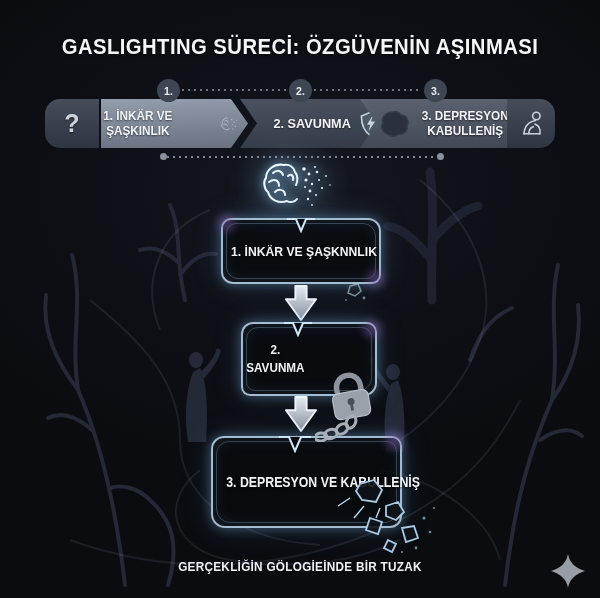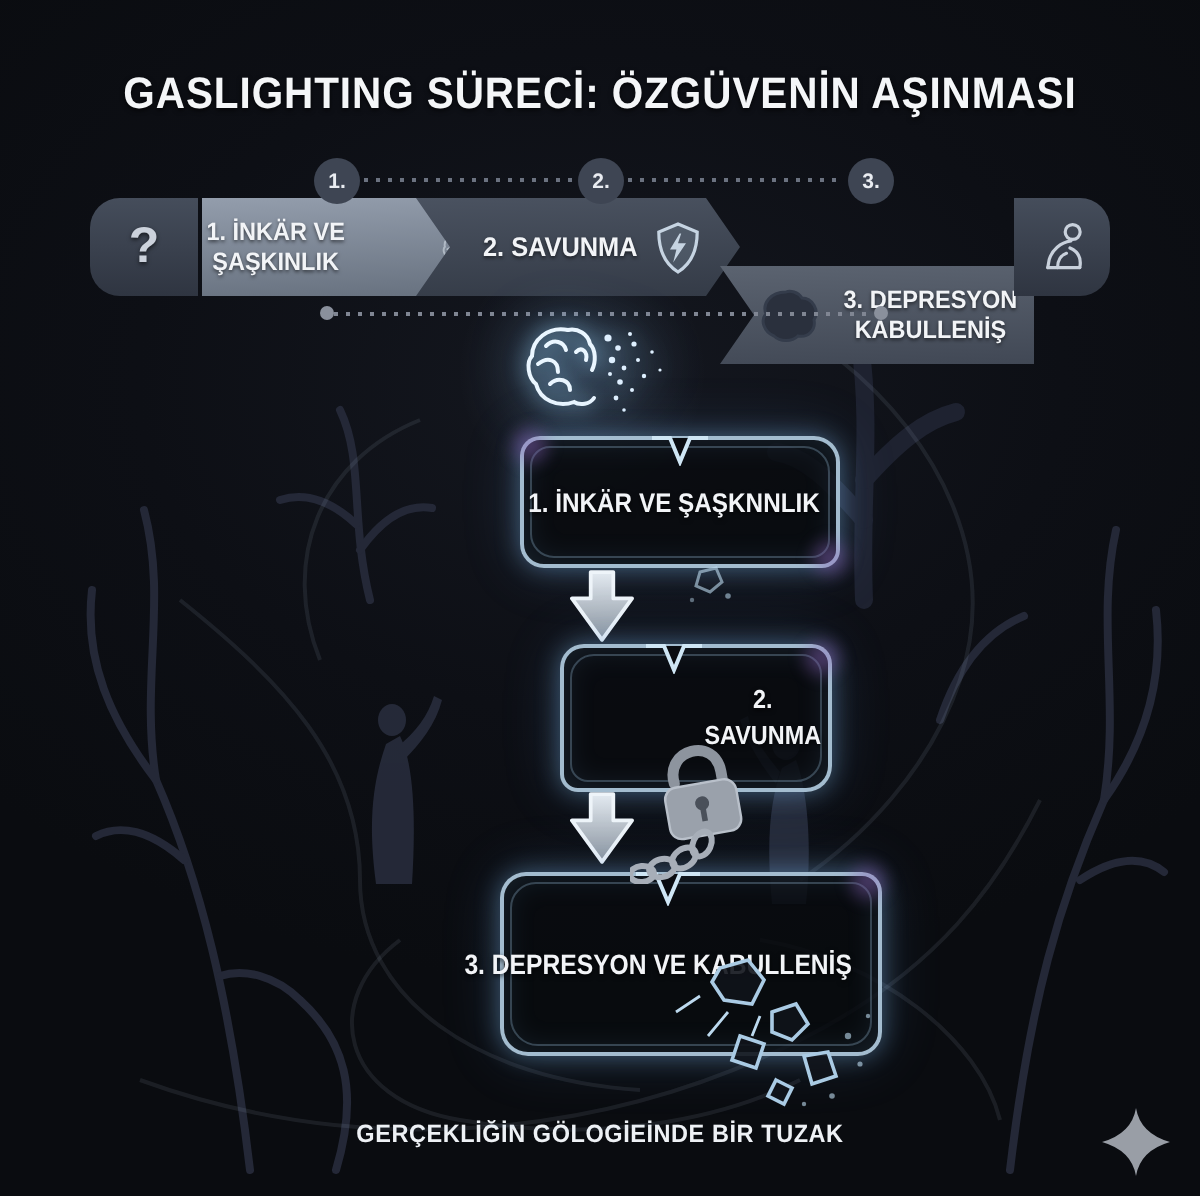--- a/index.html
+++ b/index.html
@@ -32,37 +32,37 @@
   }
   .bar-seg{
     top:99px;height:49px;display:flex;align-items:center;justify-content:center;
     gap:6px;z-index:2;
   }
   .seg1{background:linear-gradient(178deg,#939dac,#67717f);}
   .seg2{background:linear-gradient(178deg,#4a5260,#343b47);}
   .seg3{background:linear-gradient(178deg,#5b63​70,#414855);background:linear-gradient(178deg,#5b6370,#414855);}
   .clip-tip{clip-path:polygon(0 0,calc(100% - 17px) 0,100% 50%,calc(100% - 17px) 100%,0 100%);}
   .clip-both{clip-path:polygon(0 0,calc(100% - 17px) 0,100% 50%,calc(100% - 17px) 100%,0 100%,17px 50%);}
-  .clip-notch{clip-path:polygon(0 0,100% 0,100% 100%,0 100%,17px 50%);margin-top:34px;}
+  .clip-notch{clip-path:polygon(0 0,100% 0,100% 100%,0 100%,17px 50%);}
   .seg-label{font-size:12.5px;font-weight:700;line-height:1.18;text-align:center;
     transform:scaleX(.94);text-shadow:0 1px 2px rgba(0,0,0,.55);white-space:nowrap;}
   .seg-label-lg{font-size:13.5px;}
   .help-glyph{font-size:25px;font-weight:700;color:#ccd2dc;text-shadow:0 1px 2px rgba(0,0,0,.6);}
   .subline{
     top:156px;height:2px;z-index:2;
     background-image:repeating-linear-gradient(90deg,#80869​3 0 2px,transparent 2px 6px);
     background-image:repeating-linear-gradient(90deg,#808693 0 2px,transparent 2px 6px);
   }
   .subline-dot{width:7px;height:7px;border-radius:50%;background:#8a909c;top:153px;z-index:2;}
   
   .ice-box{
     background:rgba(9,11,15,.82);
     border:2px solid rgba(190,220,242,.85);
     box-shadow:0 0 12px rgba(120,175,225,.45),0 0 30px rgba(100,150,210,.20),inset 0 0 16px rgba(120,170,220,.16);
-    z-index:5;display:flex;flex-direction:column;align-items:flex-end;justify-content:center;margin-left:39px;
+    z-index:5;display:flex;flex-direction:column;align-items:flex-start;justify-content:center;
   }
   .ice-box::after{
     content:"";position:absolute;inset:3px;border:1px solid rgba(160,200,230,.28);
     border-radius:inherit;pointer-events:none;
   }
   .box-label{font-weight:700;text-align:center;transform:scaleX(.9);
     text-shadow:0 1px 3px rgba(0,0,0,.8);white-space:nowrap;z-index:6;}
   .crack{position:absolute;top:-3px;left:50%;transform:translateX(-50%);z-index:7;}
   .corner-glow{position:absolute;width:26px;height:26px;border-radius:50%;
     background:radial-gradient(circle,rgba(138,95,186,.55),rgba(138,95,186,0) 70%);
@@ -152,21 +152,21 @@
         <circle cx="19" cy="6" r="1.3"></circle>
           <circle cx="23" cy="10" r="1.1"></circle>
           <circle cx="20" cy="14" r="1.2"></circle>
         <circle cx="25" cy="17" r="1"></circle>
           <circle cx="21" cy="21" r="1"></circle>
           <circle cx="27" cy="7" r=".9"></circle>
       </g>
     </svg>
   </div>
 
-  <div class="abs bar-seg seg2 clip-both" style="left:208px;width:150px;padding-left:12px;align-items:center;">
+  <div class="abs bar-seg seg2 clip-both" style="left:240px;width:150px;padding-left:12px;align-items:center;">
     <div class="seg-label seg-label-lg">2. SAVUNMA</div>
     <svg width="24" height="28" viewBox="0 0 30 34">
       <path d="M15 2 L27 7 C27 18 23 27 15 32 C7 27 3 18 3 7 Z" stroke="#c6d4e2" stroke-width="2" fill="rgba(180,205,230,.14)"></path>
       <path d="M16 8 L10 18 H14 L12 26 L20 14 H15 L17 8 Z" fill="#c6d4e2"></path>
     </svg>
   </div>
 
   <div class="abs bar-seg seg3 clip-notch" style="left:360px;width:143px;padding-left:14px;">
     <svg width="34" height="30" viewBox="0 0 34 30">
       <path d="M14 3 C6 3 2 9 4 14 C1 17 3 23 8 25 C11 28 17 28 20 25 C25 26 29 22 28 17 C31 12 27 6 22 6 C20 3 16 2 14 3 Z" fill="#2a303d" stroke="#343c4b" stroke-width="1.5"></path>

